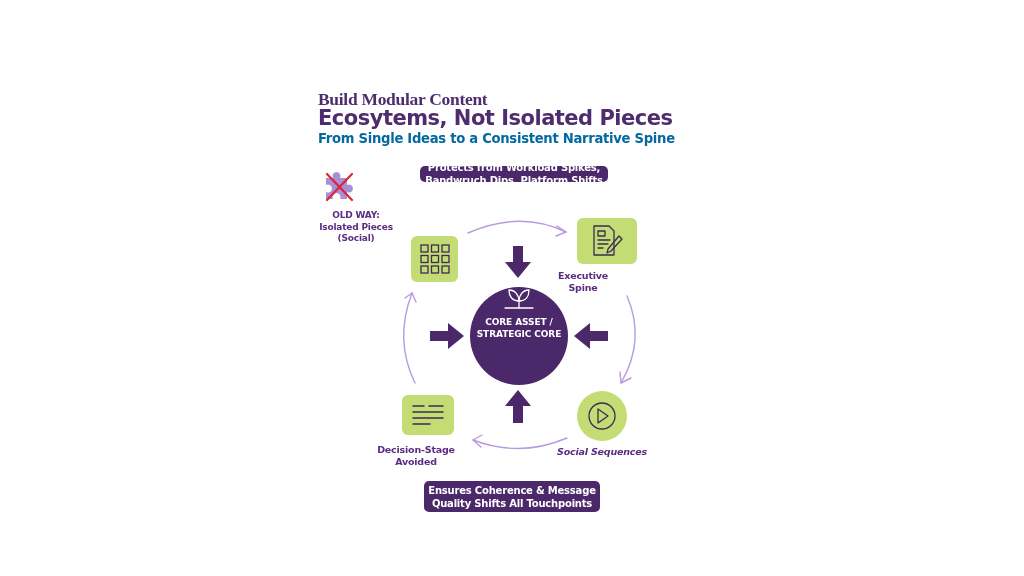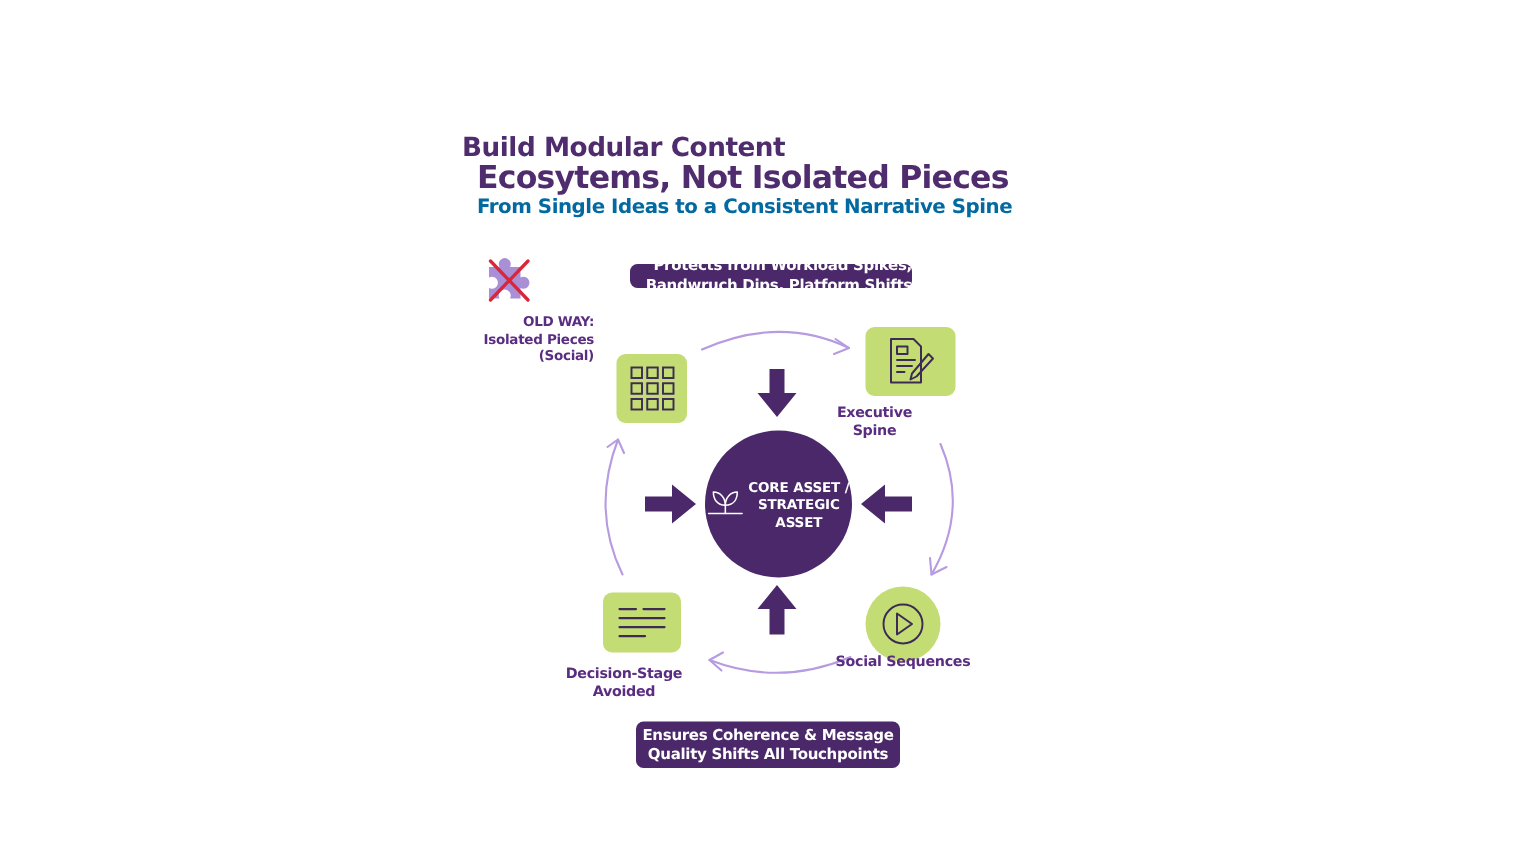--- a/index.html
+++ b/index.html
@@ -1,30 +1,30 @@
 <!DOCTYPE html>
 <html><head>
 <meta charset="utf-8">
 <style>
   html, body { margin:0; padding:0; }
   body { width:1024px; height:576px; background:#ffffff; position:relative; overflow:hidden;
          font-family:"DejaVu Sans", sans-serif; }
   .abs { position:absolute; }
-  .title1 { left:308px; top:89px; font-size:17.5px; font-weight:bold; color:#4f2c6e; letter-spacing:-0.3px; white-space:nowrap; }
+  .title1 { left:318px; top:89px; font-size:17.5px; font-weight:bold; color:#4f2c6e; letter-spacing:-0.3px; white-space:nowrap;font-family:Liberation Serif, serif; }
   .title2 { left:318px; top:106px; font-size:21px; font-weight:bold; color:#4f2c6e; letter-spacing:-0.5px; white-space:nowrap; }
   .subtitle { left:318px; top:131px; font-size:13.2px; font-weight:bold; color:#0369a1; letter-spacing:-0.3px; white-space:nowrap; }
   .banner { background:#4a2869; color:#ffffff; border-radius:5px; font-size:10px; font-weight:bold; text-align:center;
             line-height:13px; display:flex; align-items:center; justify-content:center; flex-direction:column; letter-spacing:-0.2px; }
-  .banner-top { left:420px; top:176px; width:188px; height:16px;align-items:flex-end; }
+  .banner-top { left:420px; top:166px; width:188px; height:16px; }
   .banner-bottom { left:424px; top:481px; width:176px; height:31px;justify-content:center; }
   .tile { background:#c4dc74; border-radius:6px; display:flex; align-items:center; justify-content:center; }
   .label { color:#5b2d82; font-size:9.5px; font-weight:bold; text-align:center; line-height:12px; letter-spacing:-0.2px; white-space:nowrap; }
-  .old-label { color:#5b2d82; font-size:9px; font-weight:bold; text-align:right; line-height:11.5px; letter-spacing:-0.2px; white-space:nowrap; }
+  .old-label { color:#5b2d82; font-size:9px; font-weight:bold; text-align:center; line-height:11.5px; letter-spacing:-0.2px; white-space:nowrap; }
   .core { left:470px; top:287px; width:98px; height:98px; border-radius:50%; background:#4a2869;
-          display:flex; flex-direction:row; align-items:center; justify-content:center; }
+          display:flex; flex-direction:column; align-items:center; justify-content:flex-start; }
   .core-text { color:#ffffff; font-size:9px; font-weight:bold; text-align:center; line-height:11.5px; letter-spacing:-0.1px; }
 </style>
 </head>
 <body>
 
 <div class="abs title1">Build Modular Content</div>
 <div class="abs title2">Ecosytems, Not Isolated Pieces</div>
 <div class="abs subtitle">From Single Ideas to a Consistent Narrative Spine</div>
 
 <div class="abs banner banner-top">
@@ -71,21 +71,21 @@
   <svg width="34" height="26" viewBox="0 0 34 26">
     <g fill="none" stroke="#ffffff" stroke-width="1.3" stroke-linecap="round" stroke-linejoin="round">
       <path d="M17 21 V14"></path>
       <path d="M17 14 C10 14 7 9 7 3 C13 3 17 8 17 14 Z"></path>
       <path d="M17 14 C24 14 27 9 27 3 C21 3 17 8 17 14 Z"></path>
       <path d="M3 21 H31"></path>
     </g>
   </svg>
   <div class="core-text" style="margin-top:4px;">
     <div>CORE ASSET /</div>
-    <div>STRATEGIC ASSET</div>
+    <div>STRATEGIC CORE</div>
   </div>
 </div>
 
 <div class="abs tile" style="left:411px;top:236px;width:47px;height:46px;">
   <svg width="32" height="32" viewBox="0 0 32 32">
     <g fill="none" stroke="#3d2a55" stroke-width="1.3">
       <rect x="2" y="2" width="7" height="7"></rect>
         <rect x="12.5" y="2" width="7" height="7"></rect>
         <rect x="23" y="2" width="7" height="7"></rect>
       <rect x="2" y="12.5" width="7" height="7"></rect>
@@ -114,21 +114,21 @@
 </div>
 
 <div class="abs tile" style="left:577px;top:391px;width:50px;height:50px;border-radius:50%;">
   <svg width="30" height="30" viewBox="0 0 30 30">
     <g fill="none" stroke="#3d2a55" stroke-width="1.3" stroke-linejoin="round">
       <circle cx="15" cy="15" r="13"></circle>
       <path d="M11 8 L21 15 L11 22 Z"></path>
     </g>
   </svg>
 </div>
-<div class="abs label" style="left:552px;top:436px;width:100px;">Social Sequences</div>
+<div class="abs label" style="left:552px;top:446px;width:100px;font-style:italic;">Social Sequences</div>
 
 <div class="abs tile" style="left:402px;top:395px;width:52px;height:40px;">
   <svg width="36" height="26" viewBox="0 0 36 26">
     <g stroke="#3d2a55" stroke-width="1.5" stroke-linecap="round">
       <path d="M3 4 H14 M19 4 H33"></path>
       <path d="M3 10 H33"></path>
       <path d="M3 16 H33"></path>
       <path d="M3 22 H20"></path>
     </g>
   </svg>

